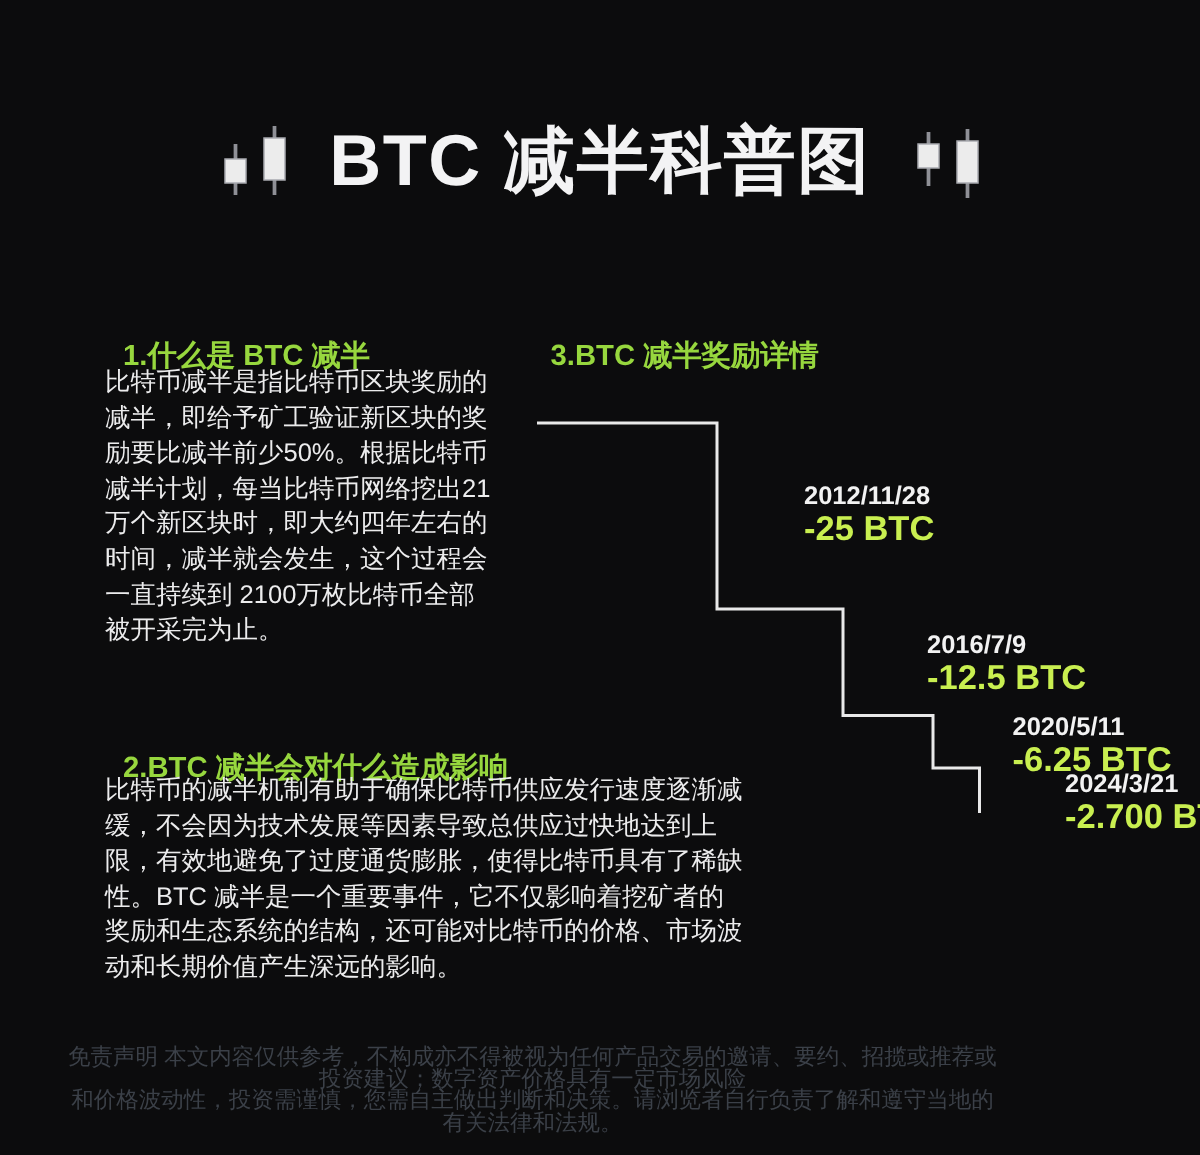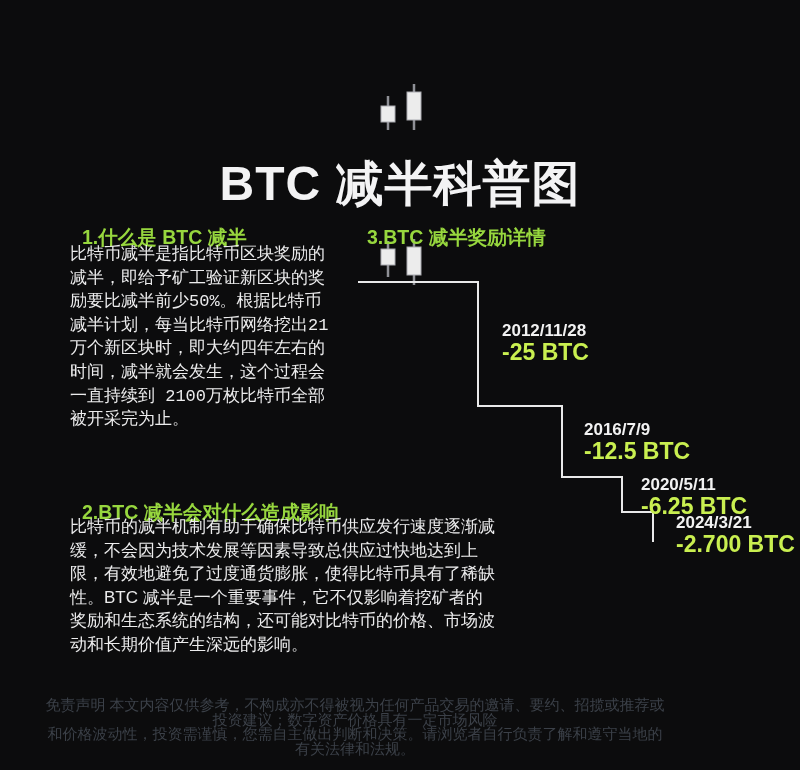--- a/index.html
+++ b/index.html
@@ -7,21 +7,21 @@
     width:800px;height:770px;
     background:#0c0c0d;
     font-family:"Liberation Sans","DejaVu Sans",sans-serif;
     -webkit-font-smoothing:antialiased;
   }
   .page{position:relative;width:800px;height:770px;background:#0c0c0d;overflow:hidden;}
 
   
   .title-row{
     position:absolute;top:82px;left:0;width:100%;
-    display:flex;align-items:center;justify-content:center;gap:24px;flex-direction:column;
+    display:flex;align-items:center;justify-content:center;gap:24px;
   }
   .page-title{
     margin:0;font-size:48px;font-weight:800;letter-spacing:1px;
     color:#f3f3f4;line-height:1.1;white-space:nowrap;
   }
   .candles{display:block;}
 
   
   .sec-heading{
     position:absolute;margin:12px;
@@ -30,26 +30,26 @@
   #h1-what{left:70px;top:214px;}
   #h3-rewards{left:355px;top:214px;}
   #h2-impact{left:70px;top:489px;}
 
   
   .sec-body{
     position:absolute;margin:0;
     font-size:17px;color:#ececed;line-height:23.6px;
     white-space:pre-line;letter-spacing:0;
   }
-  #body-what{left:70px;top:243px;width:300px;font-family:Liberation Mono, monospace;}
+  #body-what{left:70px;top:243px;width:300px;}
   #body-impact{left:70px;top:515px;width:460px;}
 
   
   .step-chart{position:absolute;left:0;top:0;pointer-events:none;}
-  .evt{position:absolute;line-height:19px;white-space:nowrap;}
+  .evt{position:absolute;line-height:19px;white-space:nowrap;margin-left:34px;}
   .evt-date{font-size:17px;font-weight:700;color:#f2f2f2;}
   .evt-reward{font-size:23px;font-weight:800;color:#c9ef50;margin-top:3px;}
   #evt-0{left:502px;top:321px;}
   #evt-1{left:584px;top:420px;}
   #evt-2{left:641px;top:475px;}
   #evt-3{left:676px;top:513px;}
 
   
   .footer{
     position:absolute;left:45px;top:698px;width:620px;

